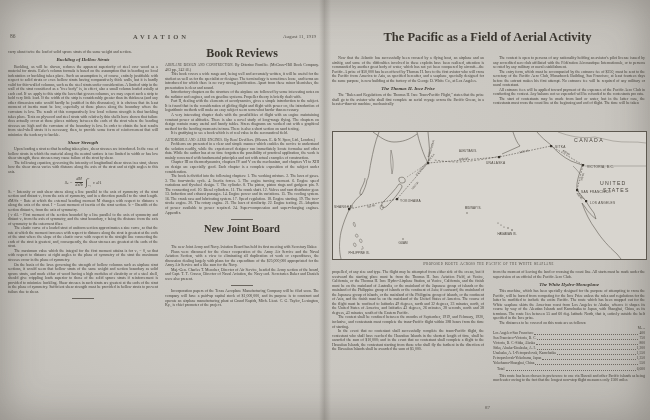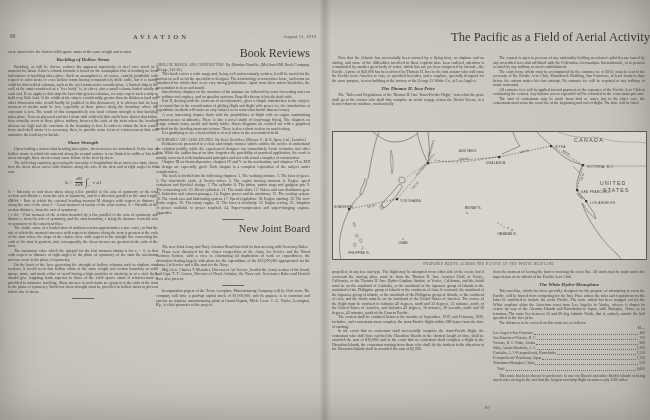--- a/index.html
+++ b/index.html
@@ -10,21 +10,21 @@
   .page{position:absolute;top:0;height:420px;overflow:hidden;}
   #left-page{left:0;width:322px;}
   #right-page{left:325px;width:325px;}
   #gutter{position:absolute;left:319px;top:0;width:12px;height:420px;
           background:linear-gradient(90deg,rgba(0,0,0,0) 0%,rgba(70,65,58,.22) 45%,rgba(0,0,0,0) 100%);}
   .col{position:absolute;overflow:hidden;text-align:justify;}
   .t{font-size:3.9px;line-height:4.55px;margin:0;text-indent:6px;color:#45413a;}
   .t.ni{text-indent:0;}
   .subhead{font-size:4.9px;line-height:6px;font-style:italic;font-weight:bold;text-align:center;
            margin:2.5px 0 1.5px;text-indent:0;color:#3d3932;}
-  .bighead{font-family:"Liberation Serif",serif;font-weight:normal;text-align:right;color:#3a362f;}
+  .bighead{font-family:"Liberation Serif",serif;font-weight:bold;text-align:center;color:#3a362f;}
   .rule{width:22px;height:1px;background:#6a655e;margin:3.5px auto;}
   .hdr{position:absolute;font-size:5px;color:#55514a;}
   .revtitle{font-size:3.9px;line-height:4.55px;margin:2px 0 0;text-indent:0;}
   .revtitle .tm{font-variant:small-caps;letter-spacing:.2px;}
   
   .formula{display:flex;justify-content:center;align-items:center;gap:2.5px;
            font-style:italic;font-size:4.6px;margin:2.5px 0;color:#46423b;text-indent:0;}
   .frac{display:inline-flex;flex-direction:column;text-align:center;line-height:4.6px;font-size:4.2px;}
   .frac .num{border-bottom:.5px solid #46423b;padding:0 1px;}
   .intgrp{display:inline-flex;align-items:center;gap:.5px;}
@@ -79,21 +79,21 @@
         <span>v dA</span>
       </div>
       <p class="t ni">Sₛ = Intensity or unit shear stress along a line parallel to the axis of symmetry of the strut section and distant v₁ from the axis of symmetry, and in a direction parallel to the strut length.  dM/dx = Rate at which the external bending moment M changes with respect to distance x along the axis of the strut. I = Least moment of inertia of the strut section. b = Breadth of the section distant v₁ from the axis of symmetry.</p>
       <p class="t ni">∫ v dA = First moment of the section bounded by a line parallel to the axis of symmetry and distant v₁ from the axis of symmetry, and the strut boundary, c being the distance from the axis of symmetry to the outermost fiber.</p>
       <p class="t">The elastic curve of a loaded strut of uniform section approximates a sine curve, so that the rate at which the moment increases with respect to distance along the strut is greatest at the ends of the strut where the slope of the elastic curve with respect to the straight line connecting the ends of the strut is greatest, and, consequently, the shear stresses are greatest at the ends of the strut.</p>
       <p class="t">The maximum value which the integral for the first moment attains is for v₁ = 0, so that with respect to distance at right angles to the plane of symmetry of the strut the maximum stresses occur in the plane of symmetry.</p>
       <p class="t">On the basis of the laws governing the strength of hollow columns such as airplane strut sections, it would seem that hollow struts of the same weight and section boundary as solid spruce struts, and made either of wood having a high modulus of elasticity or of a steel shell, should give crippling loads superior to those of the solid spruce struts if reinforcement is provided to minimize buckling. Shear stresses in such struts are greatest at the ends of the strut in the plane of symmetry. Sufficient shear strength must be provided in hollow struts to prevent failure due to shear.</p>
       <div class="rule"></div>
     </div>
 
-    <div class="col" style="left:156px;top:46px;width:154px;height:370px;">
+    <div class="col" style="left:165px;top:46px;width:154px;height:370px;">
       <div class="bighead" style="font-size:12px;line-height:14px;margin-bottom:3px;">Book Reviews</div>
 
       <p class="revtitle"><span class="tm">Airplane Design and Construction.</span><span> By Ottorino Pomilio. (McGraw-Hill Book Company. 403 pp., 242 ill.)</span></p>
       <p class="t">This book covers a wide range and, being well and accurately written, it will be useful for the student as well as for the specialist or designer. The terminology is sometimes loose, and terms are introduced for which there is no very strong justification. Apart from these minor blemishes, the presentation is clear and sound.</p>
       <p class="t">Introductory chapters on the structure of the airplane are followed by some interesting notes on the radiator and engines, and on gasoline systems. Propeller theory is briefly dealt with.</p>
       <p class="t">Part II, dealing with the elements of aerodynamics, gives a simple introduction to the subject. It is found that in the consideration of gliding flight and flight with power on, the introduction of logarithmic methods will make an easy subject seem somewhat harder than necessary.</p>
       <p class="t">A very interesting chapter deals with the possibilities of flight with an engine maintaining constant power at altitudes. There is also a novel study of long-range flying. The chapters on design contain many useful and handy tables. Stress diagrams are worked out with a graphical method for the bending moments in truss. There is also a short section on sand testing.</p>
       <p class="t">It is gratifying to see a book which is of real value in the aeronautical field.</p>
 
       <p class="revtitle"><span class="tm">Automobile and Aero Engines.</span><span> By René Devillers. (Messrs. E. &amp; N. Spon, Ltd., London.)</span></p>

